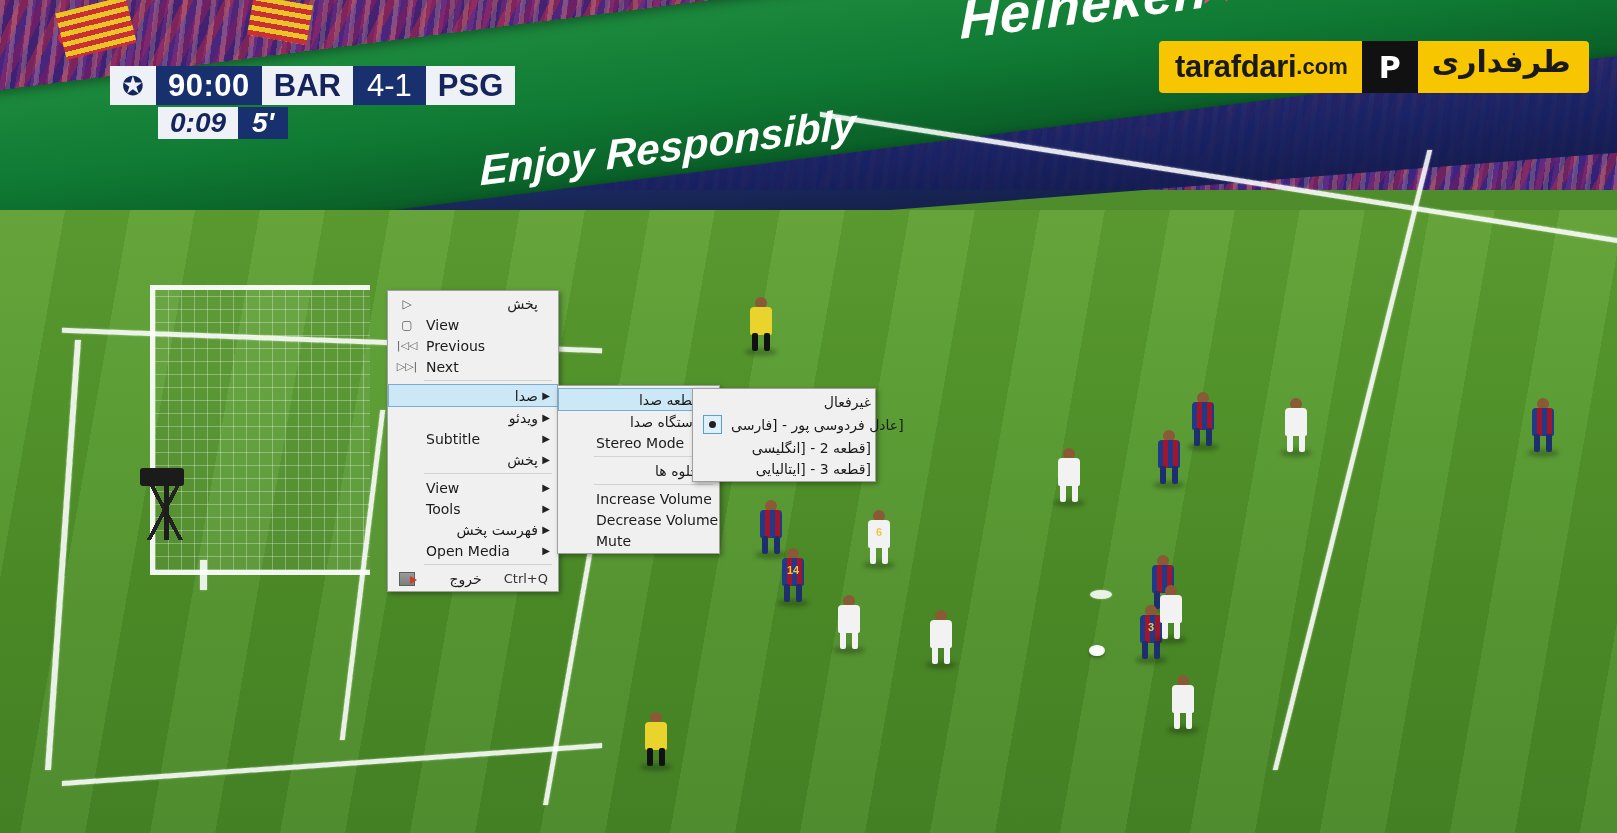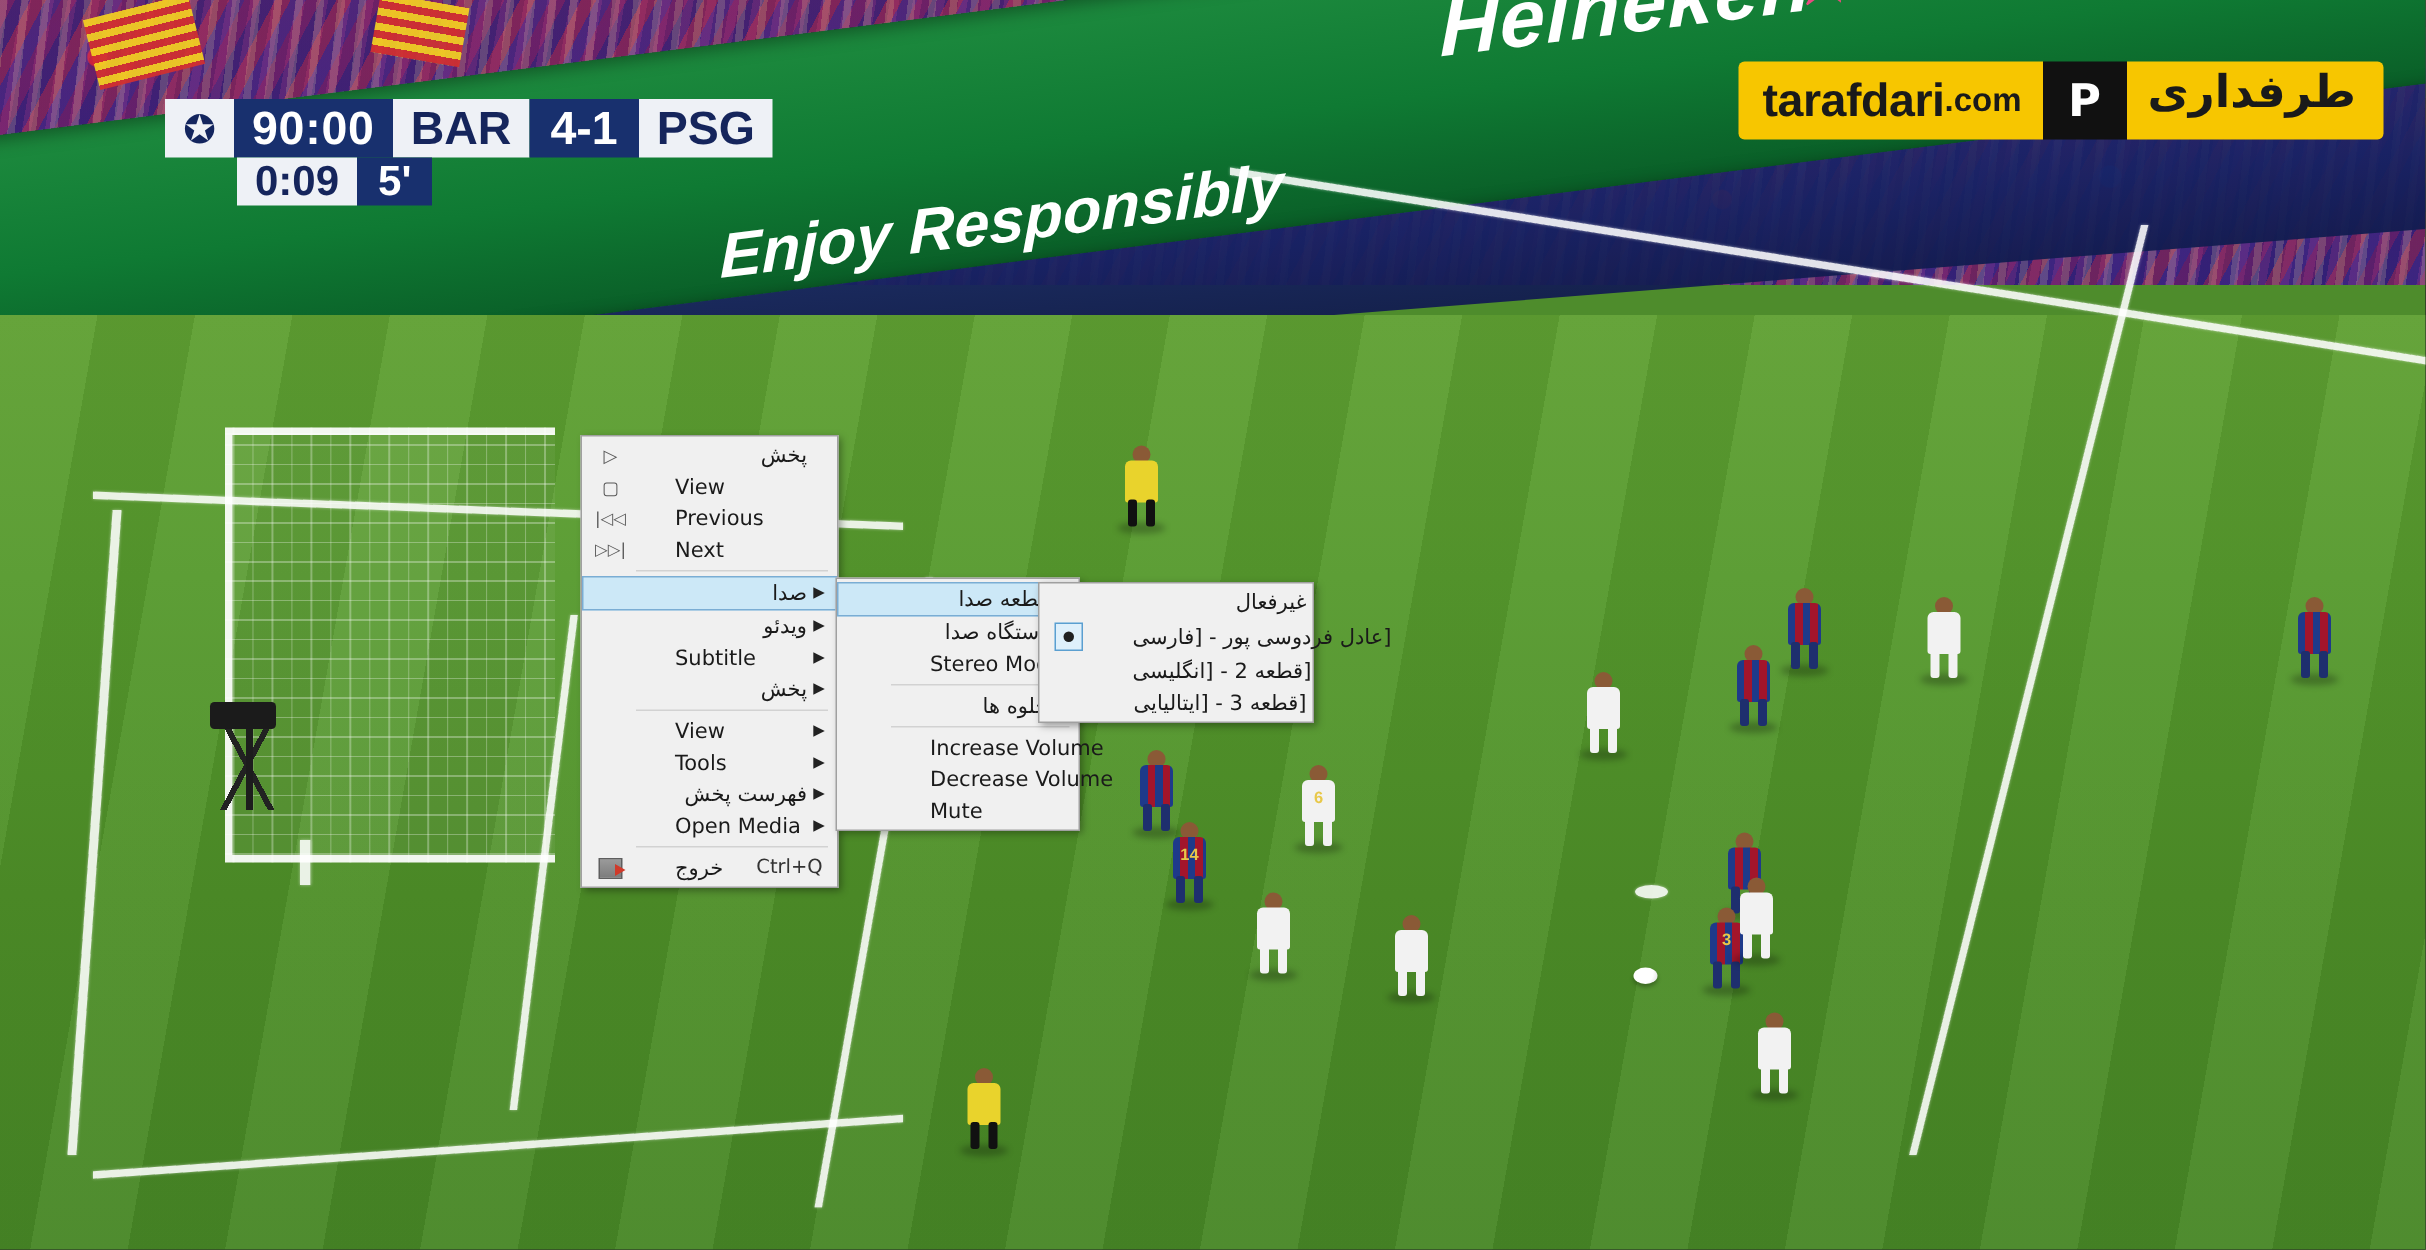--- a/index.html
+++ b/index.html
@@ -168,25 +168,25 @@
     font-family: "Liberation Sans", sans-serif;
   }
   .sb-team {
     background: #eef1f6; color: #15255c;
     font-size: 31px; font-weight: bold;
     display:flex; align-items:center; padding: 0 12px;
     font-family: "Liberation Sans", sans-serif;
   }
   .sb-score {
     background: #18306e; color: #fff;
-    font-size: 31px; font-weight: bold;
+    font-size: 31px; font-weight: normal;
     display:flex; align-items:center; padding: 0 14px;
     font-family: "Liberation Sans", sans-serif;
   }
-  .sb-row2 { display:flex; align-items:flex-start; height: 36px; margin-left: 48px; }
+  .sb-row2 { display:flex; align-items:center; height: 36px; margin-left: 48px; font-style: italic; }
   .sb-addclock {
     background: #eef1f6; color:#15255c;
     font-size: 28px; font-weight: bold;
     display:flex; align-items:center; padding: 0 12px;
     font-family:"Liberation Sans",sans-serif;
   }
   .sb-addmin {
     background: #18306e; color: #fff;
     font-size: 28px; font-weight: bold;
     display:flex; align-items:center; padding: 0 14px;
@@ -244,21 +244,21 @@
     align-items: center;
     height: 21px;
     padding: 0 4px;
     white-space: nowrap;
   }
   .menu-item .gutter {
     width: 30px; min-width:30px;
     display:flex; align-items:center; justify-content:center;
     color:#5a5a5a; font-size: 12px;
   }
-  .menu-item .mlabel { flex: 1; padding-left: 4px; margin-left: 24px; }
+  .menu-item .mlabel { flex: 1; padding-left: 4px; }
   .menu-item .mshort { color:#333; padding-left: 22px; padding-right: 6px; font-size: 13px;}
   .menu-item .arrow {
     width: 16px; text-align:center; color:#222; font-size: 10px;
   }
   .menu-item.rtl .mlabel { direction: rtl; text-align: right; }
   .menu-item.sel {
     background: #cce8f7;
     border: 1px solid #7aadd4;
     height: 23px;
     padding: 0 3px;

